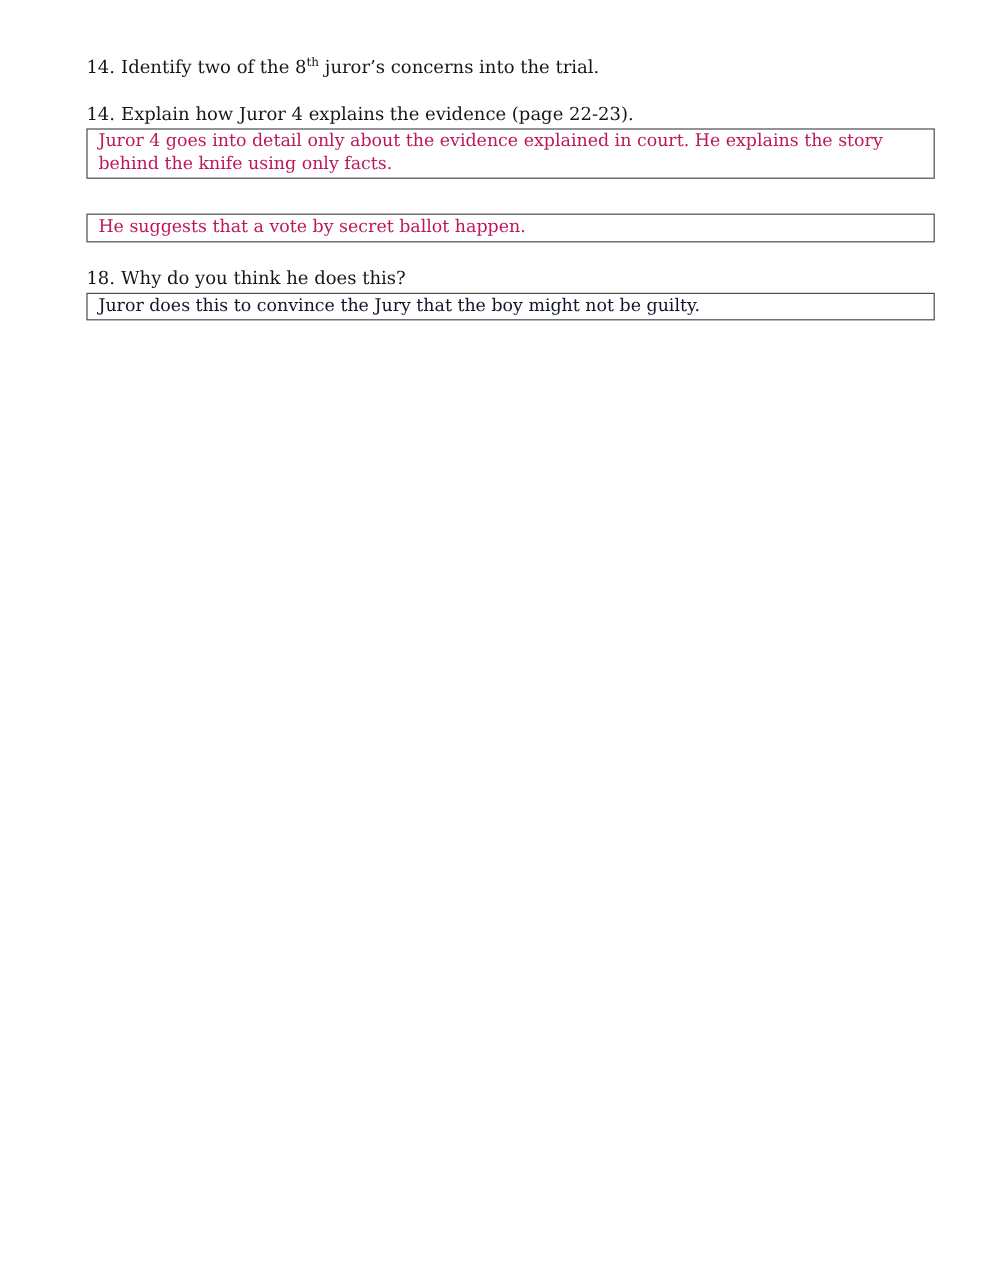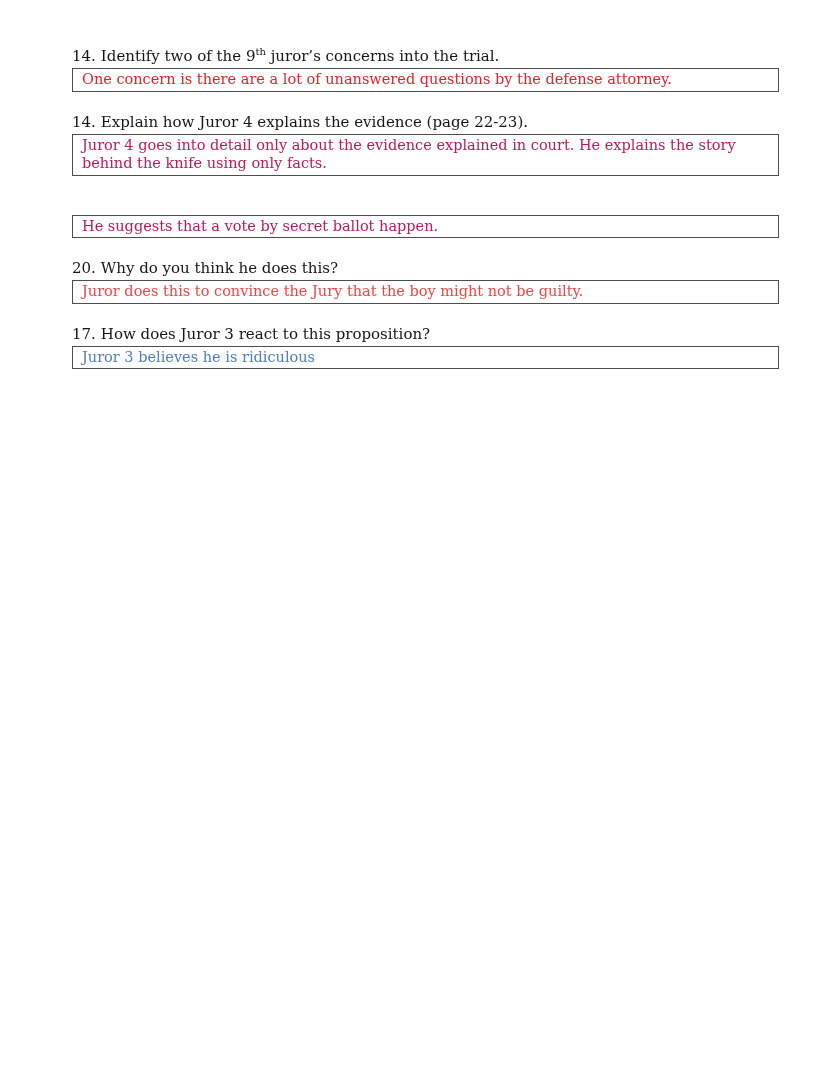--- a/index.html
+++ b/index.html
@@ -18,21 +18,21 @@
   .content {
     position: absolute;
     left: 72px;
     top: 47px;
     width: 707px;
   }
   .question {
     margin-bottom: 21px;
   }
   .question.gap-large {
-    margin-bottom: 39px;
+    margin-bottom: 29px;
   }
   .q-label {
     font-size: 15px;
     line-height: 18px;
     color: #161616;
     margin: 0 0 3px 0;
     white-space: nowrap;
   }
   .q-num {
     margin-right: 5px;
@@ -51,47 +51,38 @@
     cursor: text;
   }
 </style>
 </head>
 <body>
 
 <div class="page">
   <div class="content">
 
     <div class="question">
-      <div class="q-label"><span class="q-num">14.</span><span>Identify two of the 9</span><span class="q-sup">th</span><span> juror’s concerns into the trial.</span></div>
-      <div class="q-box">
-        <span style="color: rgb(227, 34, 39);">One concern is there are a lot of unanswered questions by the defense attorney.</span>
-      </div>
+      <div class="q-label"><span class="q-num">14.</span><span>Identify two of the 8</span><span class="q-sup">th</span><span> juror’s concerns into the trial.</span></div>
     </div>
 
     <div class="question gap-large">
       <div class="q-label"><span class="q-num">14.</span><span>Explain how Juror 4 explains the evidence (page 22-23).</span><span class="q-sup"></span><span></span></div>
       <div class="q-box">
         <span style="color: #be185d;">Juror 4 goes into detail only about the evidence explained in court. He explains the story behind the knife using only facts.</span>
       </div>
     </div>
 
     <div class="question">
       <div class="q-box">
         <span style="color: #be185d;">He suggests that a vote by secret ballot happen.</span>
       </div>
     </div>
 
     <div class="question">
-      <div class="q-label"><span class="q-num">20.</span><span>Why do you think he does this?</span><span class="q-sup"></span><span></span></div>
+      <div class="q-label"><span class="q-num">18.</span><span>Why do you think he does this?</span><span class="q-sup"></span><span></span></div>
       <div class="q-box">
-        <span style="color: #ef4444; text-align: center;">Juror does this to convince the Jury that the boy might not be guilty.</span>
+        <span style="color: #0f172a; text-align: center;">Juror does this to convince the Jury that the boy might not be guilty.</span>
       </div>
     </div>
 
-    <div class="question">
-      <div class="q-label"><span class="q-num">17.</span><span>How does Juror 3 react to this proposition?</span><span class="q-sup"></span><span></span></div>
-      <div class="q-box">
-        <span style="color: rgb(78, 127, 190);">Juror 3 believes he is ridiculous</span>
-      </div>
-    </div>
 
   </div>
 </div>
 
 </body></html>

